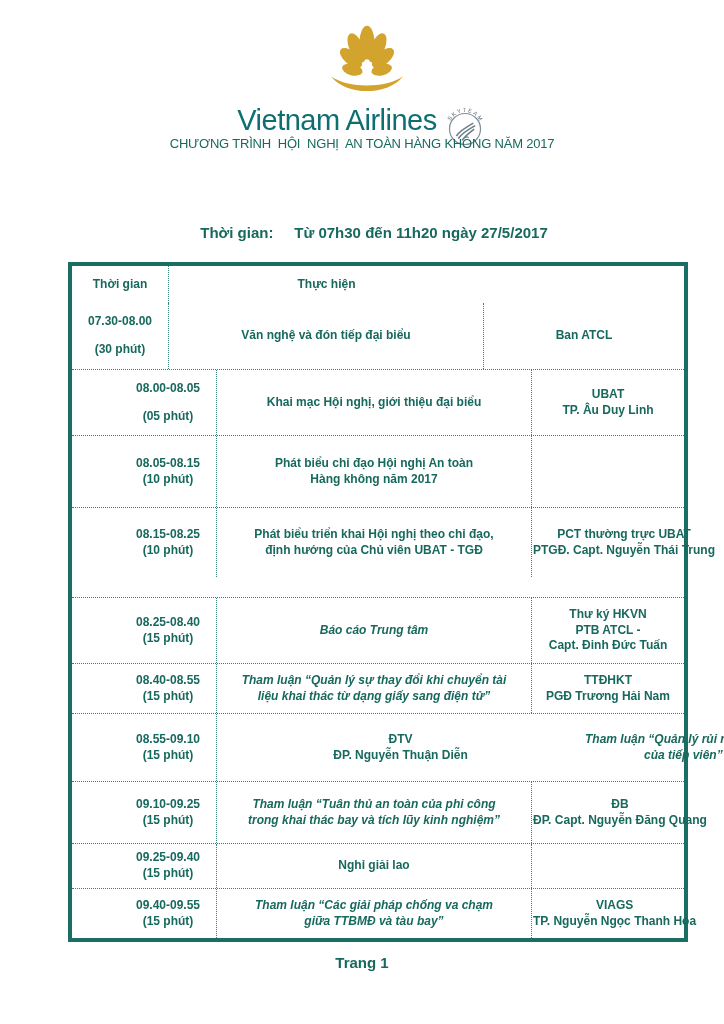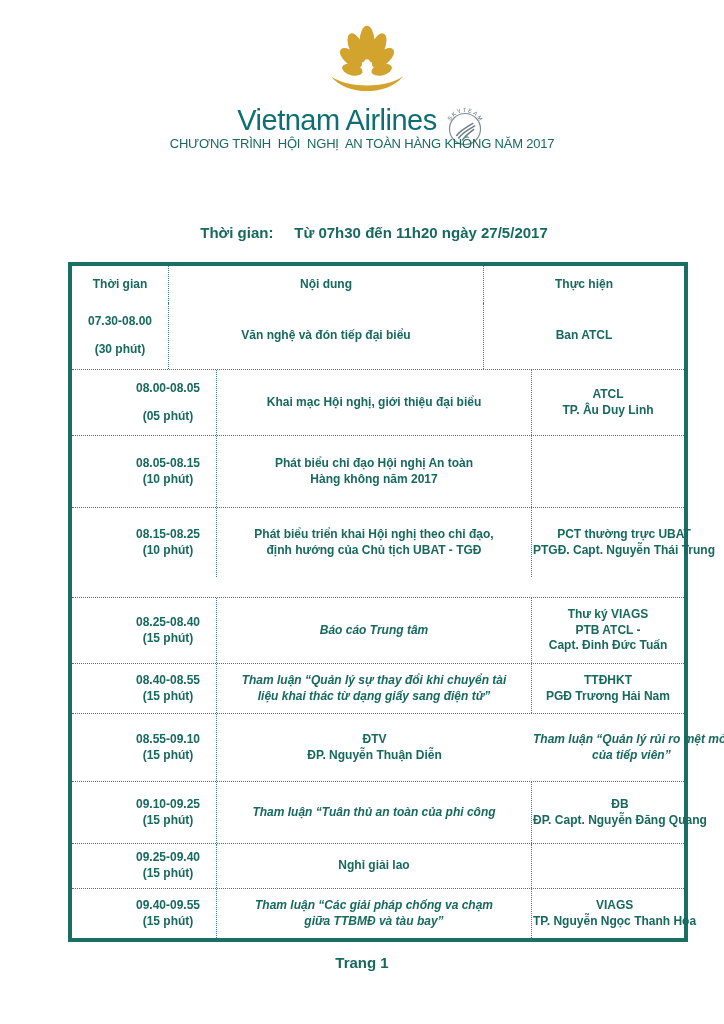--- a/index.html
+++ b/index.html
@@ -123,21 +123,20 @@
 
 <div class="meta">
   <div>Thời gian:     Từ 07h30 đến 11h20 ngày 27/5/2017</div>
   <div>Địa điểm:     Hội trường tầng 3 – Trụ sở Công đoàn Tổng công ty HKVN – CTCP</div>
   <div>Số 202B Nguyễn Sơn, Long Biên, Hà Nội</div>
 </div>
 
 <div class="agenda">
   <div class="t-row t-header">
     <div class="cell c-time">Thời gian</div>
-    <div class="cell c-content">Nội dung</div>
     <div class="cell c-exec">Thực hiện</div>
   </div>
   <div id="agenda-body">
   <div class="t-row spread" style="height: 66px;">
     <div class="cell c-time">
       <div class="line time-range">07.30-08.00</div>
       <div class="line time-duration">(30 phút)</div>
     </div>
     <div class="cell c-content">
           <div class="line">Văn nghệ và đón tiếp đại biểu</div>
@@ -149,21 +148,21 @@
 
   <div class="t-row spread" style="height: 66px;">
     <div class="cell c-time">
       <div class="line time-range">08.00-08.05</div>
       <div class="line time-duration">(05 phút)</div>
     </div>
     <div class="cell c-content">
           <div class="line">Khai mạc Hội nghị, giới thiệu đại biểu</div>
         </div>
     <div class="cell c-exec">
-          <div class="line">ATCL</div>
+          <div class="line">UBAT</div>
           <div class="line">TP. Âu Duy Linh</div>
         </div>
   </div>
 
   <div class="t-row" style="height: 72px;">
     <div class="cell c-time">
       <div class="line time-range">08.05-08.15</div>
       <div class="line time-duration">(10 phút)</div>
     </div>
     <div class="cell c-content">
@@ -172,59 +171,59 @@
         </div>
   </div>
 
   <div class="t-row" style="height: 70px;">
     <div class="cell c-time">
       <div class="line time-range">08.15-08.25</div>
       <div class="line time-duration">(10 phút)</div>
     </div>
     <div class="cell c-content">
           <div class="line">Phát biểu triển khai Hội nghị theo chỉ đạo,</div>
-          <div class="line">định hướng của Chủ tịch UBAT - TGĐ</div>
+          <div class="line">định hướng của Chủ viên UBAT - TGĐ</div>
         </div>
     <div class="cell c-exec">
           <div class="line">PCT thường trực UBAT</div>
           <div class="line">PTGĐ. Capt. Nguyễn Thái Trung</div>
         </div>
   </div>
 
   <div class="t-row" style="height: 66px; margin-top: 20px;">
     <div class="cell c-time">
       <div class="line time-range">08.25-08.40</div>
       <div class="line time-duration">(15 phút)</div>
     </div>
     <div class="cell c-content">
           <div class="line it">Báo cáo Trung tâm</div>
         </div>
     <div class="cell c-exec">
-          <div class="line">Thư ký VIAGS</div>
+          <div class="line">Thư ký HKVN</div>
           <div class="line">PTB ATCL -</div>
           <div class="line">Capt. Đinh Đức Tuấn</div>
         </div>
   </div>
 
   <div class="t-row" style="height: 50px;">
     <div class="cell c-time">
       <div class="line time-range">08.40-08.55</div>
       <div class="line time-duration">(15 phút)</div>
     </div>
     <div class="cell c-content">
           <div class="line it">Tham luận “Quản lý sự thay đổi khi chuyển tài</div>
           <div class="line it">liệu khai thác từ dạng giấy sang điện tử”</div>
         </div>
     <div class="cell c-exec">
           <div class="line">TTĐHKT</div>
           <div class="line">PGĐ Trương Hải Nam</div>
         </div>
   </div>
 
-  <div class="t-row" style="height: 68px;">
+  <div class="t-row" style="height: 68px; gap: 26px;">
     <div class="cell c-time">
       <div class="line time-range">08.55-09.10</div>
       <div class="line time-duration">(15 phút)</div>
     </div>
     <div class="cell c-exec">
           <div class="line">ĐTV</div>
           <div class="line">ĐP. Nguyễn Thuận Diễn</div>
         </div>
     <div class="cell c-content">
           <div class="line it">Tham luận “Quản lý rủi ro mệt mỏi</div>
@@ -232,20 +231,21 @@
         </div>
   </div>
 
   <div class="t-row" style="height: 62px;">
     <div class="cell c-time">
       <div class="line time-range">09.10-09.25</div>
       <div class="line time-duration">(15 phút)</div>
     </div>
     <div class="cell c-content">
           <div class="line it">Tham luận “Tuân thủ an toàn của phi công</div>
+          <div class="line it">trong khai thác bay và tích lũy kinh nghiệm”</div>
         </div>
     <div class="cell c-exec">
           <div class="line">ĐB</div>
           <div class="line">ĐP. Capt. Nguyễn Đăng Quang</div>
         </div>
   </div>
 
   <div class="t-row" style="height: 45px;">
     <div class="cell c-time">
       <div class="line time-range">09.25-09.40</div>

